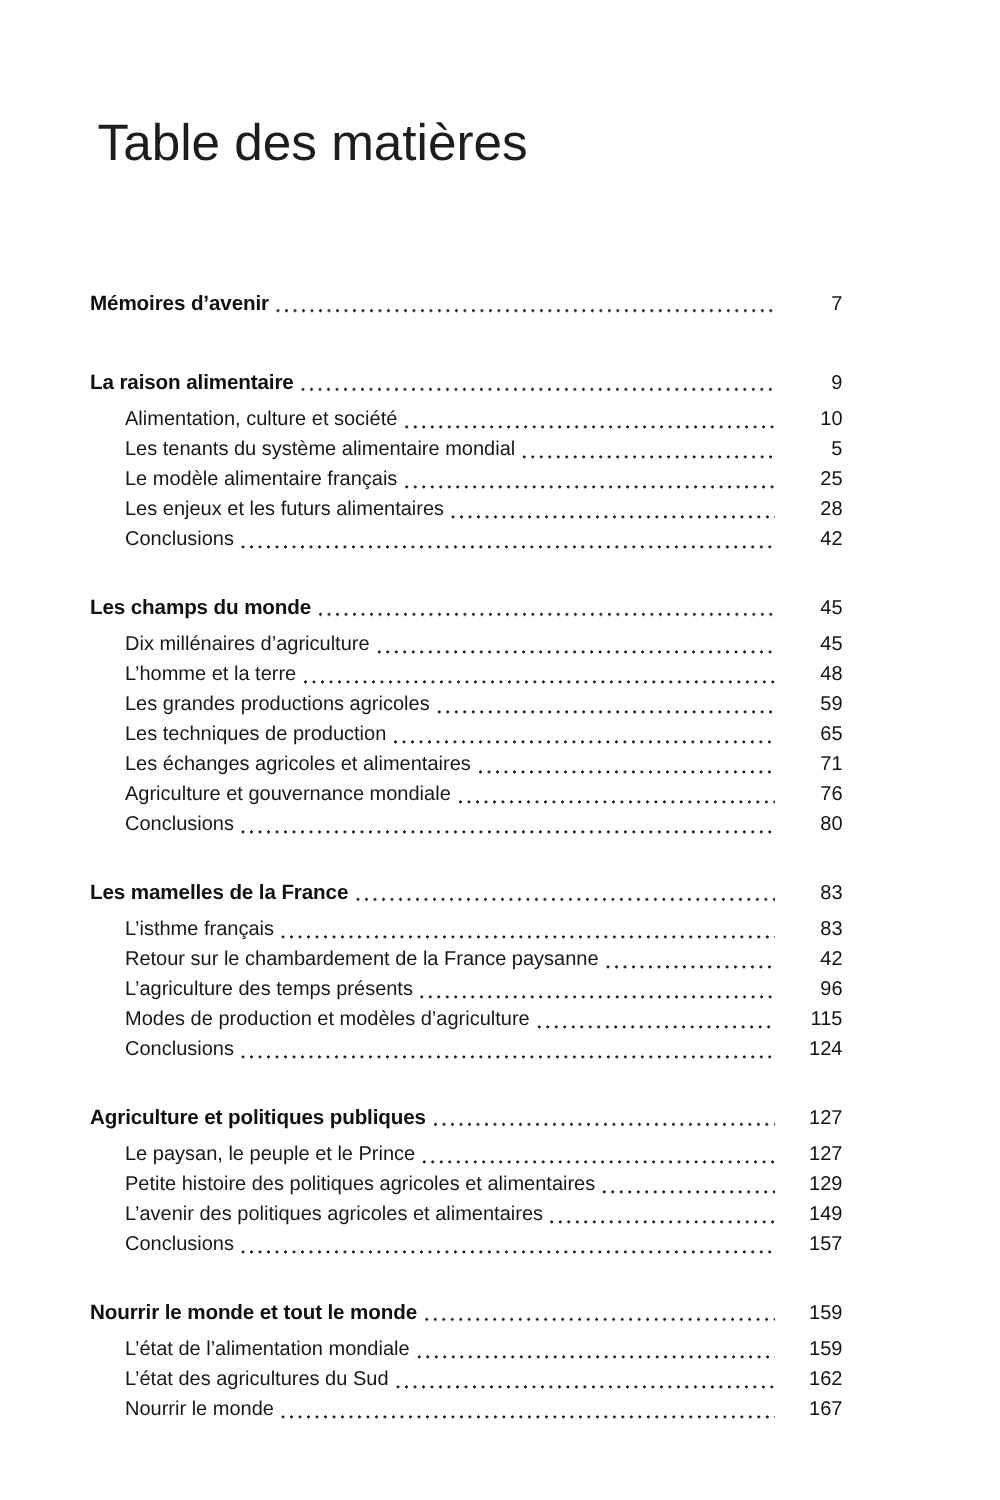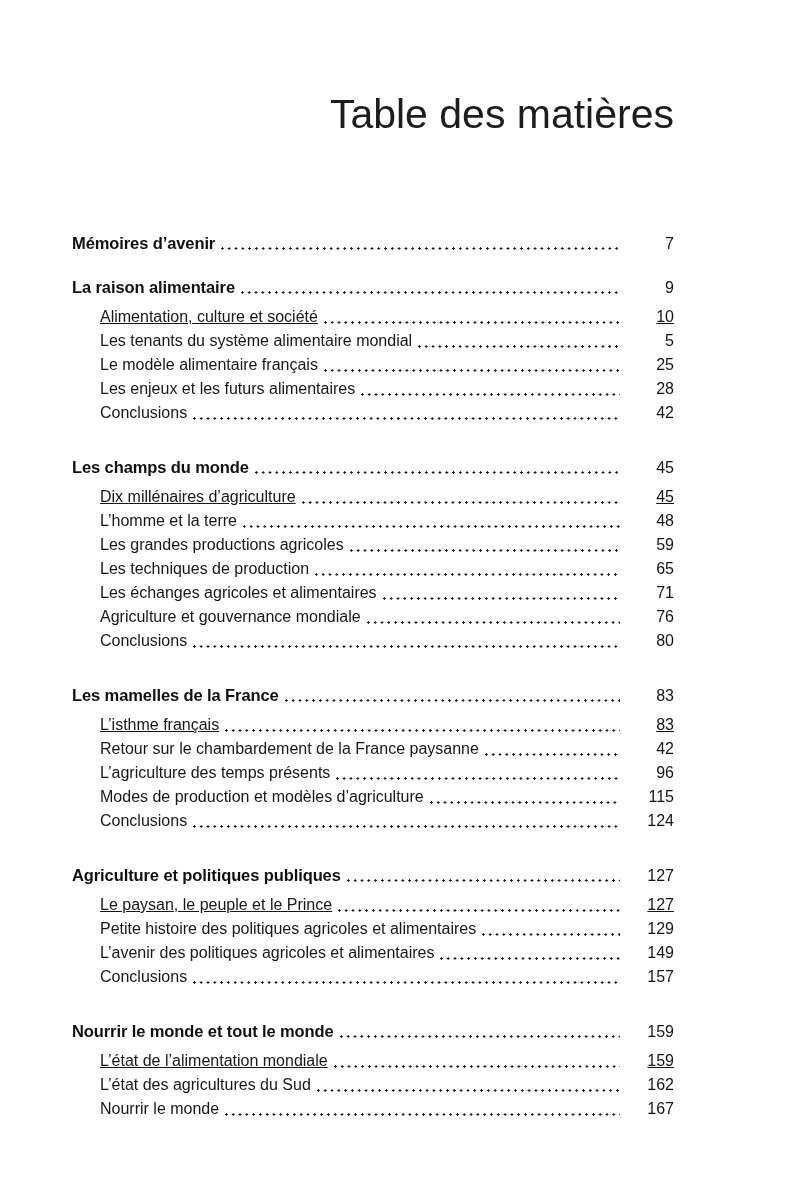--- a/index.html
+++ b/index.html
@@ -18,30 +18,29 @@
     color: #171717;
     overflow: hidden;
   }
   .title {
     margin: 0 0 0 6px;
     font-size: 41px;
     line-height: 45px;
     font-weight: 300;
     letter-spacing: 0px;
     color: #1d1d1d;
-    text-align: right;
   }
   .toc {
     margin-top: 94px;
   }
   .section + .section {
     margin-top: 30px;
   }
   .section.gap-lg {
-    margin-top: 20px;
+    margin-top: 39px;
   }
   .row {
     display: flex;
     align-items: baseline;
     height: 24px;
     font-size: 16px;
     line-height: 24px;
     white-space: nowrap;
   }
   .row.head .label {
@@ -49,21 +48,20 @@
     font-size: 16.5px;
     letter-spacing: -0.1px;
     color: #101010;
     text-align: right;
   }
   .row.sub {
     padding-left: 28px;
   }
   .row.head + .row.sub {
     margin-top: 6px;
-    text-decoration: underline;
   }
   .leader {
     flex: 1 1 auto;
     align-self: stretch;
     margin: 0 8px 0 4px;
     background-image: radial-gradient(circle, #1c1c1c 1.05px, rgba(0,0,0,0) 1.35px);
     background-size: 6.8px 3px;
     background-repeat: repeat-x;
     background-position: left calc(100% - 5px);
   }

